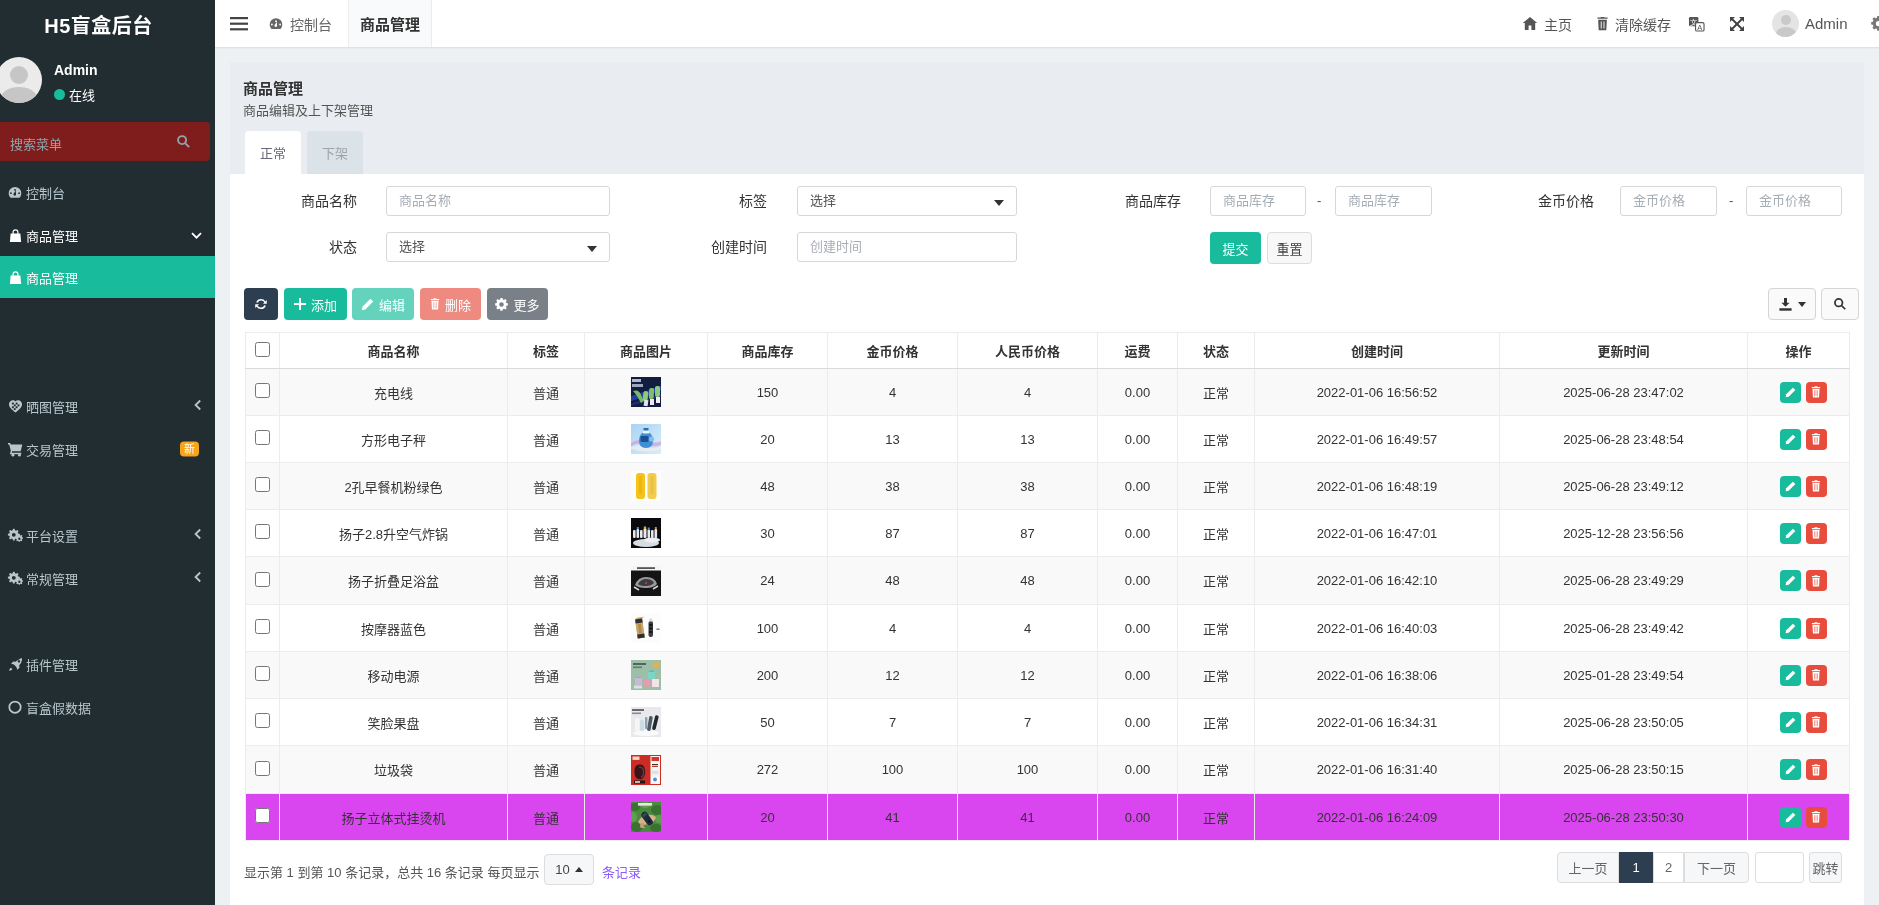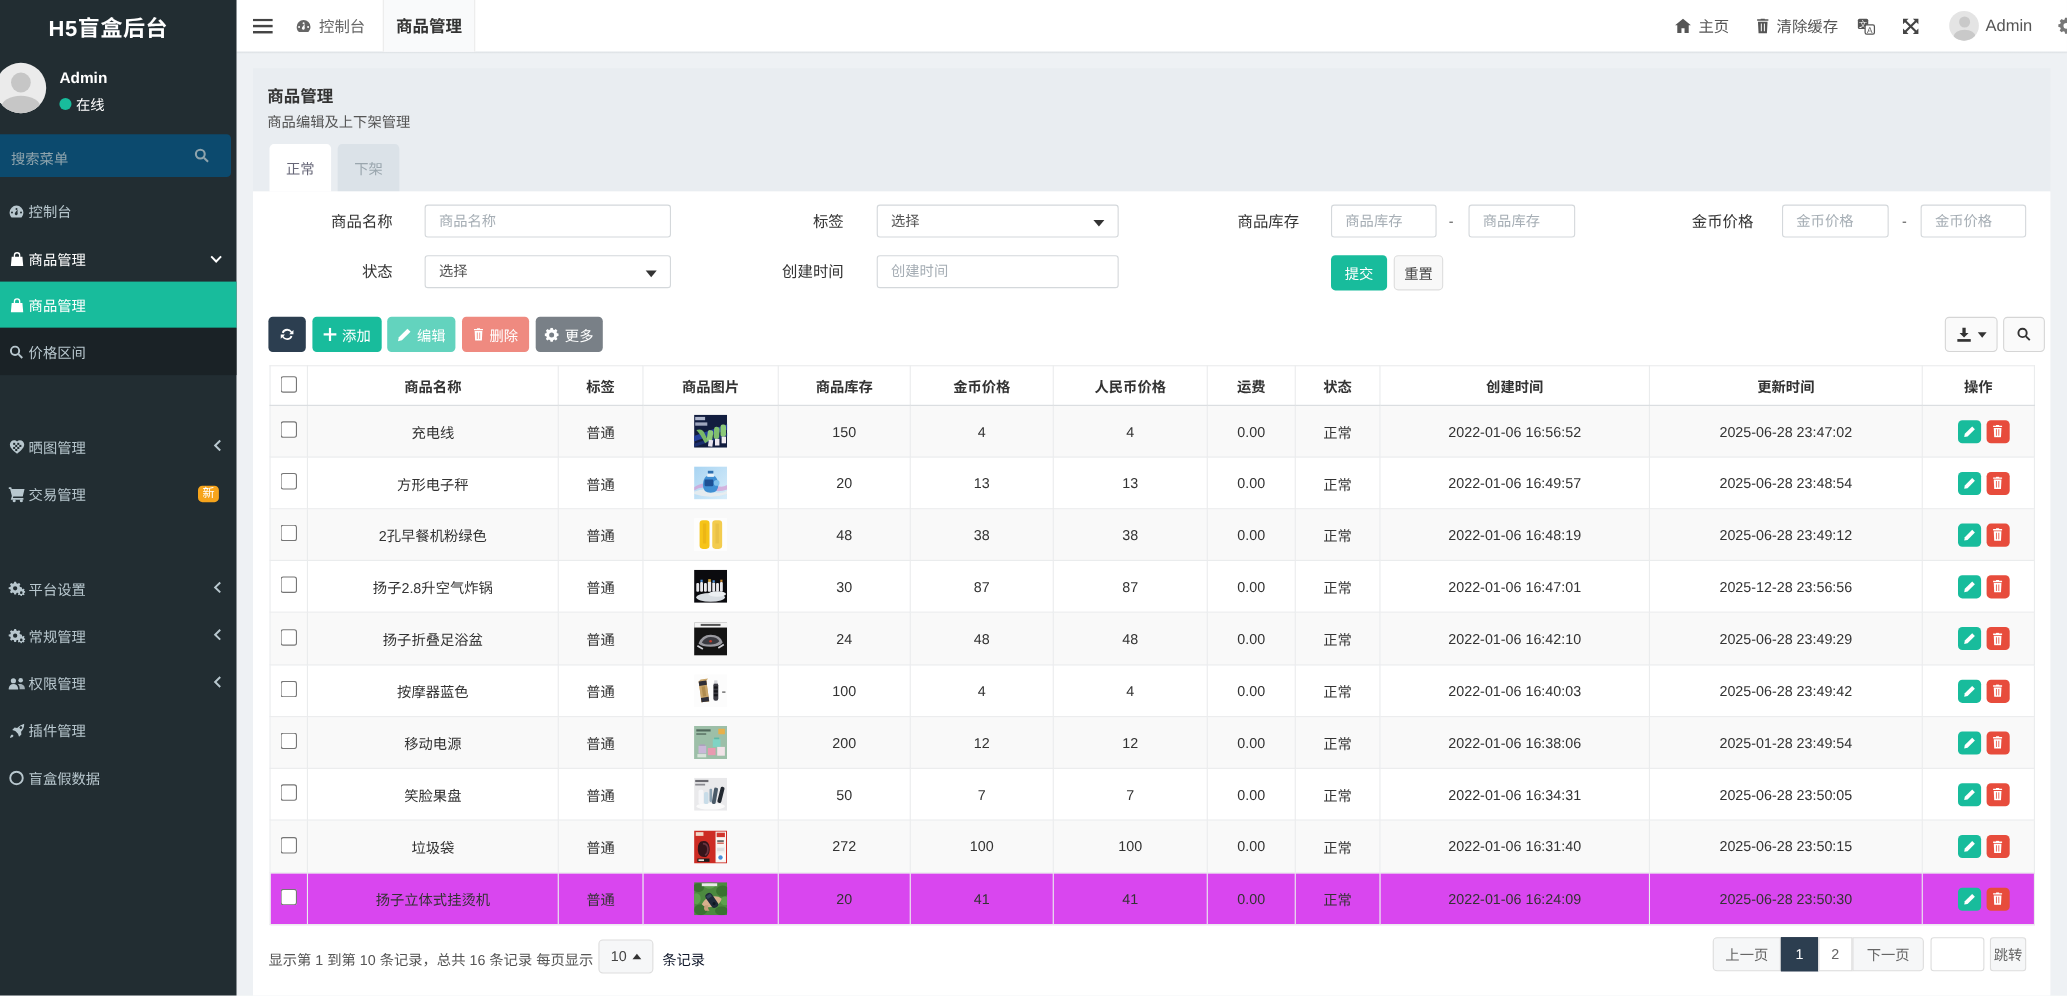--- a/index.html
+++ b/index.html
@@ -5,21 +5,21 @@
 html,body { width:1879px; height:905px; overflow:hidden; font-family:"Liberation Sans","Noto Sans CJK SC",sans-serif; font-size:13px; color:#333; background:#eef1f4; }
 
 #sidebar { position:absolute; left:0; top:0; width:215px; height:905px; background:#222d32; z-index:5; }
 #logo { position:absolute; top:10px; left:-9px; width:215px; text-align:center; color:#fff; font-size:20px; font-weight:bold; letter-spacing:.5px; }
 #avatar { position:absolute; left:-4px; top:57px; width:46px; height:46px; border-radius:50%; background:#ebebeb; overflow:hidden; }
 #avatar:before { content:""; position:absolute; left:14px; top:9px; width:18px; height:18px; border-radius:50%; background:#c6c6c6; }
 #avatar:after { content:""; position:absolute; left:5px; top:30px; width:36px; height:22px; border-radius:50%; background:#c6c6c6; }
 #uname { position:absolute; left:54px; top:62px; color:#fff; font-weight:bold; font-size:14px; }
 #ustat { position:absolute; left:54px; top:85px; color:#fff; font-size:13px; }
 #ustat i { display:inline-block; width:11px; height:11px; border-radius:50%; background:#18bc9c; margin-right:4px; }
-#sform { position:absolute; left:0; top:122px; width:210px; height:39px; background:#0c4a6e; border-radius:0 4px 4px 0; }
+#sform { position:absolute; left:0; top:122px; width:210px; height:39px; background:#7f1d1d; border-radius:0 4px 4px 0; }
 #sform span { position:absolute; left:10px; top:12px; color:#8fa4ad; font-size:13px; }
 #sform .sic { position:absolute; right:19px; top:12px; left:auto; }
 .mitem { position:absolute; left:0; width:215px; height:43px; color:#b8c7ce; }
 .mico { position:absolute; left:5px; top:50%; transform:translateY(-50%); width:20px; text-align:center; }
 .mico svg { vertical-align:middle; }
 .mtxt { position:absolute; left:26px; top:50%; transform:translateY(-50%); font-size:13px; }
 .mchev { position:absolute; right:13px; top:50%; transform:translateY(-50%); }
 .mbadge { position:absolute; right:16px; top:50%; transform:translateY(-50%); background:#f6a41c; color:#fff; font-size:11px; padding:2px 4px; border-radius:4px; line-height:1; }
 
 #navbar { position:absolute; left:215px; top:0; width:1664px; height:47px; background:#fff; }
@@ -80,27 +80,20 @@
       <span class="mchev"><svg width="11" height="8" viewBox="0 0 11 8" fill="none" stroke="#fff" stroke-width="1.8">
           <path d="M1 1.6 5.5 6.2 10 1.6"></path>
         </svg></span>
     </div>
   <div class="mitem" style="top:256px;height:42px;background:#18bc9c;color:#fff">
       <span class="mico"><svg width="15" height="16" viewBox="0 0 16 16" fill="#fff">
           <path d="M13.2 5.5h-2V4.2A3.2 3.2 0 0 0 8 1 3.2 3.2 0 0 0 4.8 4.2v1.3h-2L2 14.6h12l-.8-9.1zM6.1 4.2c0-1 .85-1.9 1.9-1.9s1.9.84 1.9 1.9v1.3H6.1V4.2z"></path>
         </svg></span>
       <span class="mtxt">商品管理</span>
     </div>
-  <div class="mitem" style="top:298px;height:43px;background:#1a2226">
-      <span class="mico"><svg width="14" height="14" viewBox="0 0 16 16" fill="none" stroke="#b8c7ce" stroke-width="2">
-          <circle cx="6.5" cy="6.5" r="4.3"></circle>
-          <path d="M10 10 l4 4"></path>
-        </svg></span>
-      <span class="mtxt">价格区间</span>
-    </div>
 <div class="mitem" style="top:384px">
       <span class="mico"><svg width="15" height="14" viewBox="0 0 16 15" fill="#b8c7ce">
           <path d="M8 14.2C5 11.8 1 8.9 1 5.3 1 2.9 2.9 1 5.2 1 6.3 1 7.3 1.5 8 2.3A3.9 3.9 0 0 1 10.8 1C13.1 1 15 2.9 15 5.3c0 3.6-4 6.5-7 8.9z"></path>
           <g fill="#222d32">
             <rect x="4.2" y="3.6" width="2" height="2"></rect>
             <rect x="8.2" y="3.6" width="2" height="2"></rect>
             <rect x="6.2" y="5.6" width="2" height="2"></rect>
             <rect x="10.2" y="5.6" width="2" height="2"></rect>
             <rect x="4.2" y="7.6" width="2" height="2"></rect>
             <rect x="8.2" y="7.6" width="2" height="2"></rect>
@@ -134,32 +127,20 @@
         </svg></span>
     </div>
 <div class="mitem" style="top:513px">
       <span class="mico"><svg width="16" height="14" viewBox="0 0 17 15" fill="#b8c7ce">
           <g>
             <path d="M6 2.2l.3-1.6h1.8l.3 1.6 1.2.5L11 1.8l1.3 1.3-.9 1.4.5 1.2 1.6.3V7.8l-1.6.3-.5 1.2.9 1.4-1.3 1.3-1.4-.9-1.2.5-.3 1.6H6.3L6 11.6l-1.2-.5-1.4.9-1.3-1.3.9-1.4-.5-1.2-1.6-.3V6l1.6-.3.5-1.2-.9-1.4L3.4 1.8l1.4.9zM7.2 5a2.1 2.1 0 1 0 0 4.2 2.1 2.1 0 0 0 0-4.2z"></path>
             <path d="M13.5 8.6l.2-1h1.2l.2 1 .8.3.8-.6.9.9-.6.8.3.8 1 .2v1.2l-1 .2-.3.8.6.8-.9.9-.8-.6-.8.3-.2 1h-1.2l-.2-1-.8-.3-.8.6-.9-.9.6-.8-.3-.8-1-.2v-1.2l1-.2.3-.8-.6-.8.9-.9.8.6zM14.3 11a1.3 1.3 0 1 0 0 2.6 1.3 1.3 0 0 0 0-2.6z" transform="translate(-1.2 -1)"></path>
           </g>
         </svg></span>
       <span class="mtxt">平台设置</span>
-      <span class="mchev"><svg width="8" height="11" viewBox="0 0 8 11" fill="none" stroke="#b8c7ce" stroke-width="1.8">
-          <path d="M6.2 1 1.6 5.5 6.2 10"></path>
-        </svg></span>
-    </div>
-<div class="mitem" style="top:599px">
-      <span class="mico"><svg width="17" height="14" viewBox="0 0 18 14" fill="#b8c7ce">
-          <circle cx="5.5" cy="4.5" r="2.5"></circle>
-          <path d="M1 12c0-2.5 2-4.3 4.5-4.3S10 9.5 10 12v1H1v-1z"></path>
-          <circle cx="12.5" cy="4" r="2.2"></circle>
-          <path d="M11 7.6c2.8-.4 5.5 1.4 5.5 4.1v1h-5l-.1-1.2c0-1.5-.6-2.9-1.6-3.6.4-.2.8-.3 1.2-.3z" opacity=".85"></path>
-        </svg></span>
-      <span class="mtxt">权限管理</span>
       <span class="mchev"><svg width="8" height="11" viewBox="0 0 8 11" fill="none" stroke="#b8c7ce" stroke-width="1.8">
           <path d="M6.2 1 1.6 5.5 6.2 10"></path>
         </svg></span>
     </div>
 <div class="mitem" style="top:642px">
       <span class="mico"><svg width="15" height="15" viewBox="0 0 16 16" fill="#b8c7ce">
           <path d="M14.9 1.1c.2 2.9-.8 5.6-3 7.8l.3 2.5-2.3 2.3-1-3-2.6-2.6-3-1L5.6 4.8l2.5.3c2.2-2.2 4.9-3.2 6.8-4zM11 3.6a1.3 1.3 0 1 0 1.8 1.8A1.3 1.3 0 0 0 11 3.6zM1.2 14.8c.3-1.7.8-3 2-3.4l1.4 1.4c-.4 1.2-1.7 1.7-3.4 2z"></path>
         </svg></span>
       <span class="mtxt">插件管理</span>
     </div>
@@ -764,19 +745,19 @@
               </span>
             </div>
           </td>
         </tr>
 
   </tbody>
     </table>
 
   <div style="position:absolute;left:14px;top:688px;font-size:13px;color:#555">显示第 1 到第 10 条记录，总共 16 条记录 每页显示</div>
   <div style="position:absolute;left:314px;top:680px;width:50px;height:31px;border:1px solid #ddd;border-radius:4px;background:#f6f7f8;color:#444;display:flex;align-items:center;justify-content:center;gap:5px">10<span style="display:inline-block;width:0;height:0;border-left:4px solid transparent;border-right:4px solid transparent;border-bottom:5px solid #333"></span></div>
-  <div style="position:absolute;left:372px;top:688px;font-size:13px;color:#0f172a">条记录</div>
+  <div style="position:absolute;left:372px;top:688px;font-size:13px;color:#8b5cf6">条记录</div>
   <div class="pgbtn" style="left:1327px;width:62px;border-radius:4px 0 0 4px">上一页</div>
   <div class="pgbtn" style="left:1389px;width:34px;background:#2c3e50;color:#fff;border-color:#2c3e50">1</div>
   <div class="pgbtn" style="left:1423px;width:31px;background:#fff">2</div>
   <div class="pgbtn" style="left:1454px;width:65px;border-radius:0 4px 4px 0">下一页</div>
   <div class="pgbtn" style="left:1525px;width:49px;background:#fff;border-radius:3px"></div>
   <div class="pgbtn" style="left:1579px;width:33px;border-radius:3px">跳转</div>
 </div>
 </body></html>

